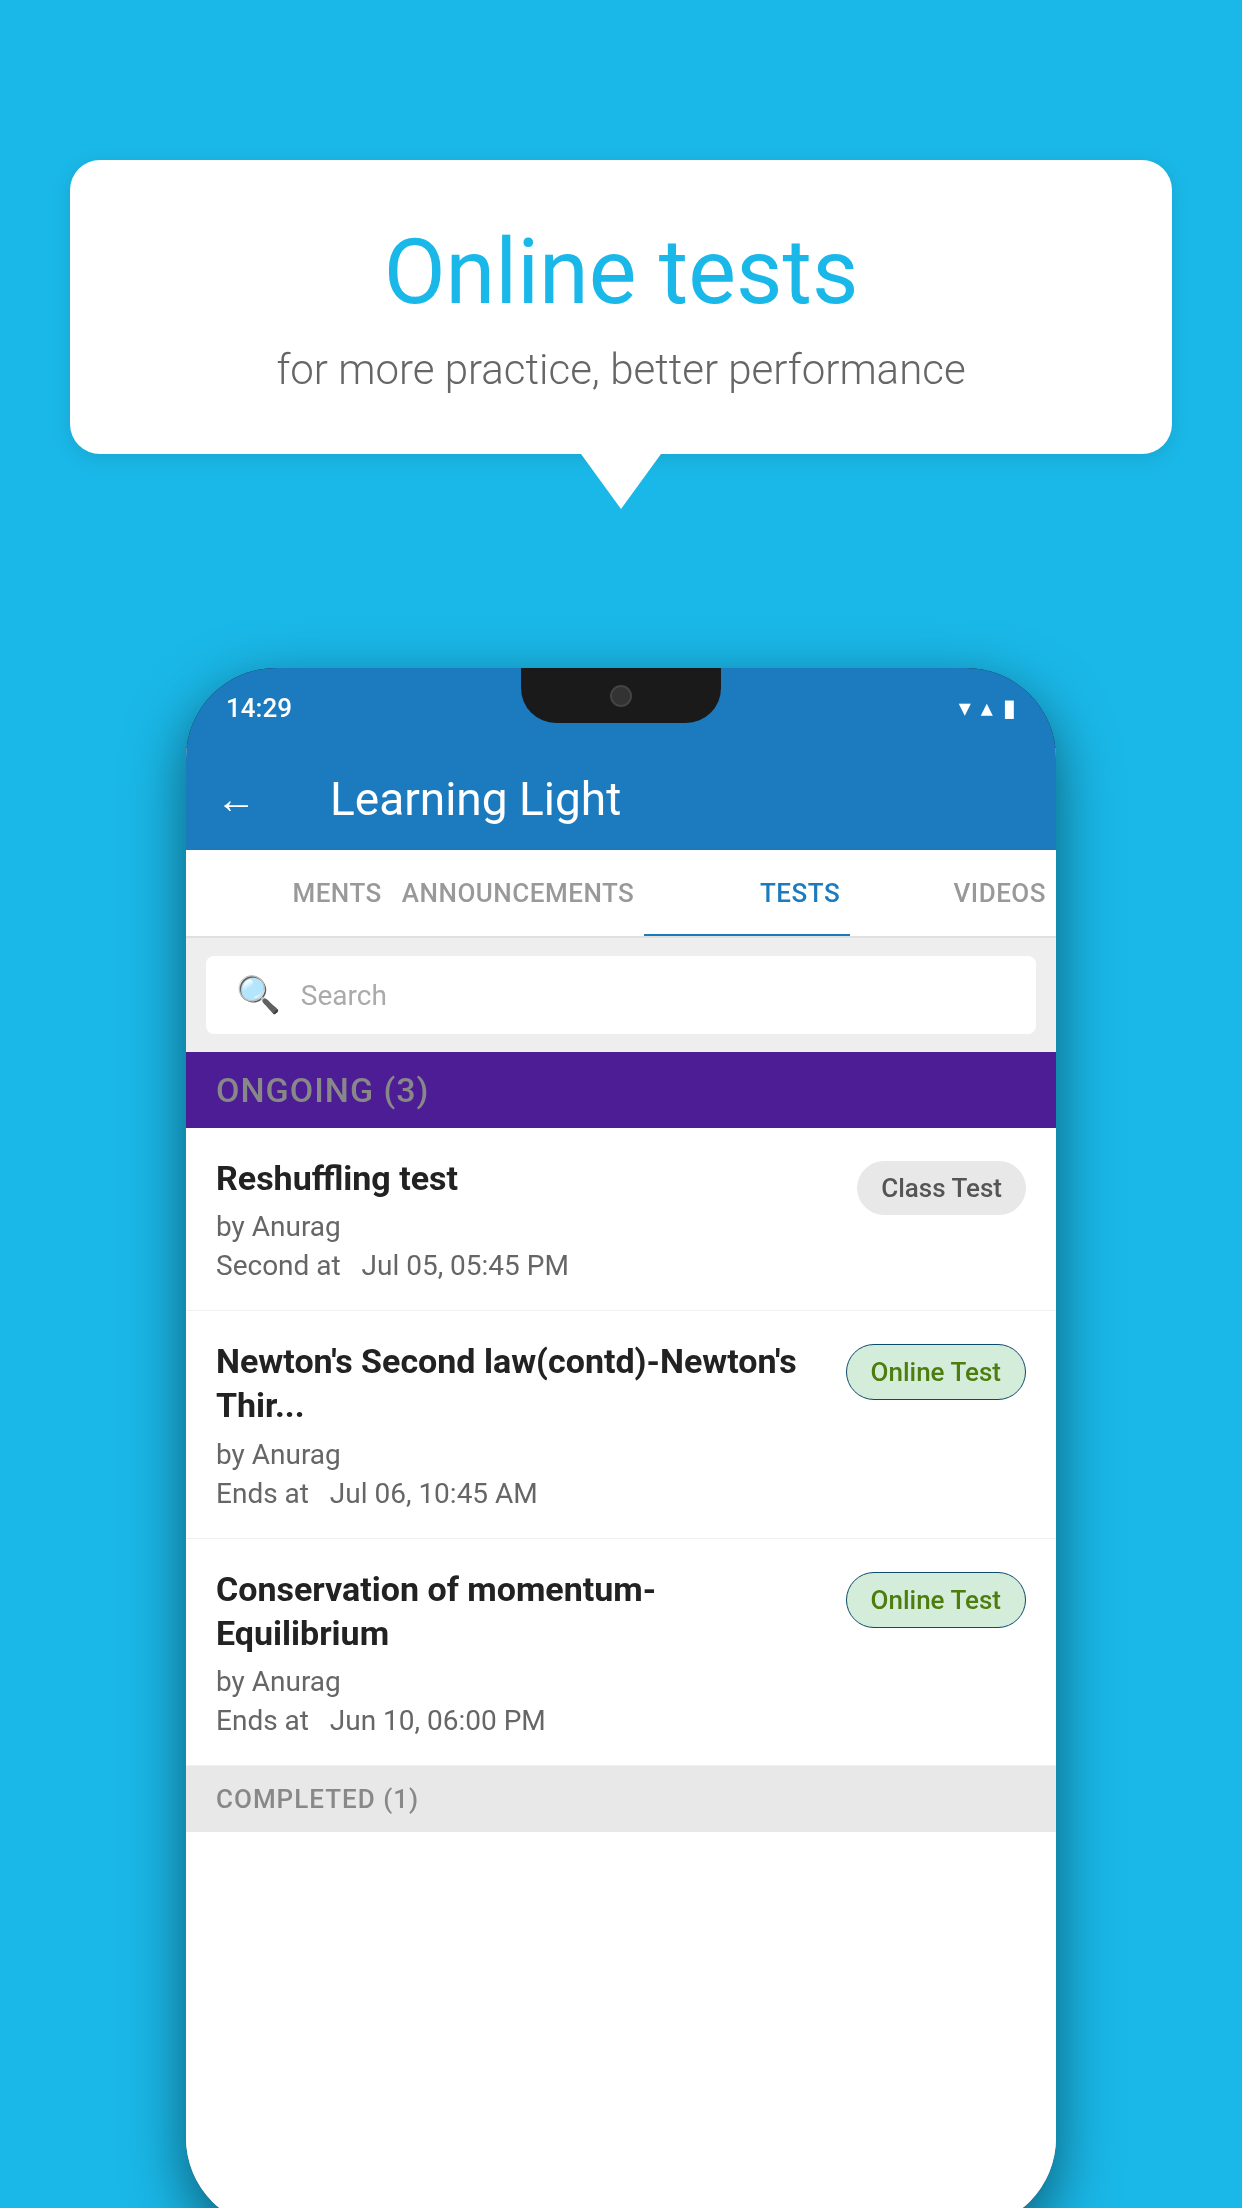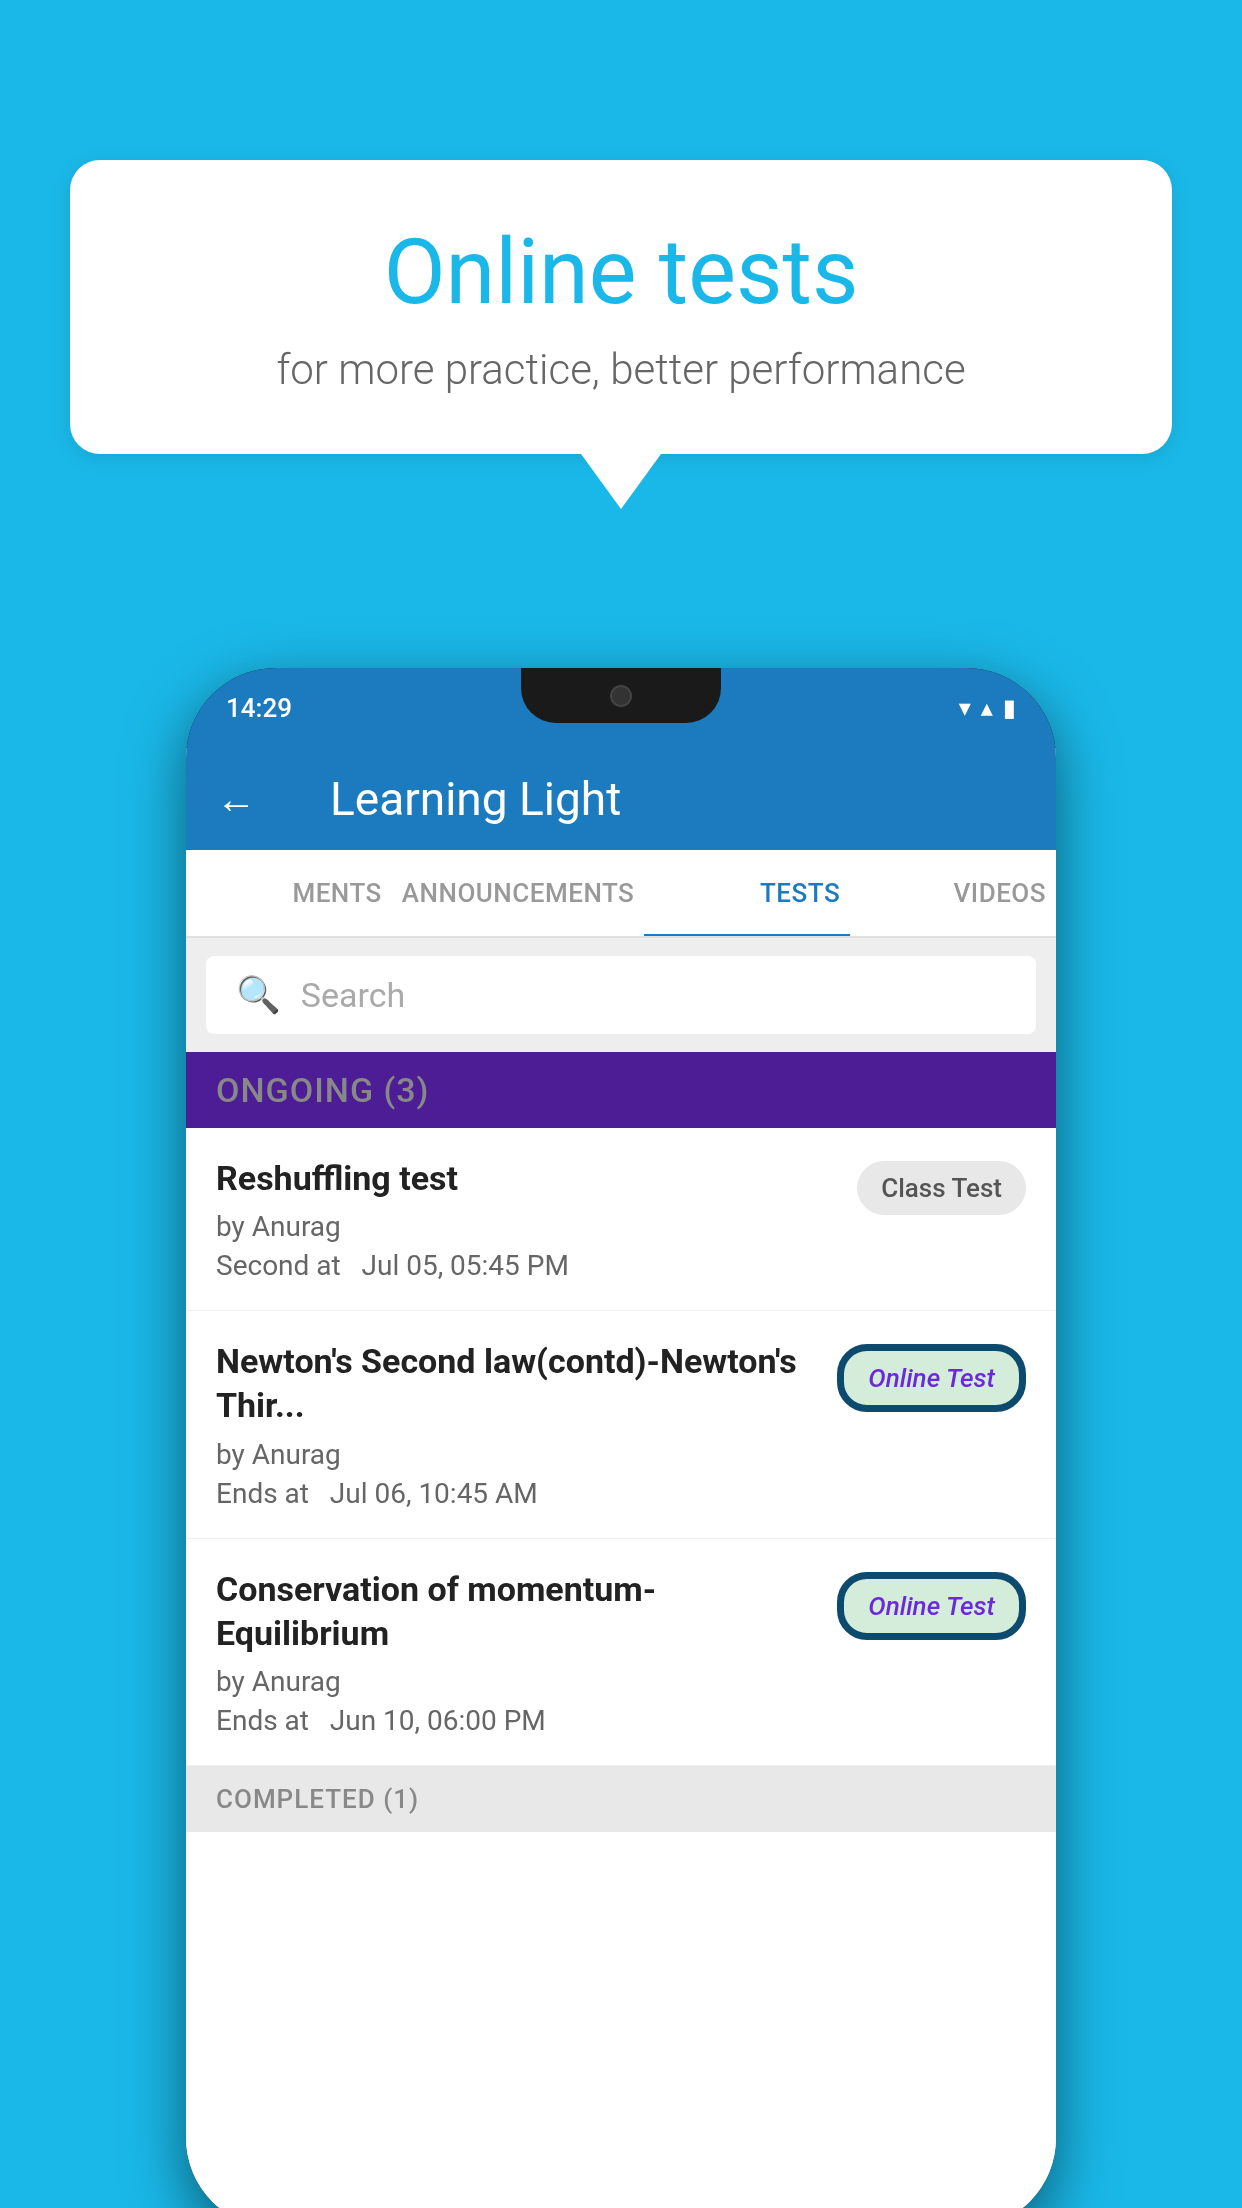--- a/index.html
+++ b/index.html
@@ -212,21 +212,21 @@
       gap: 20px;
     }
 
     .search-icon {
       color: #999;
       font-size: 36px;
     }
 
     .search-placeholder {
       color: #aaa;
-      font-size: 34px;
+      font-size: 28px;
     }
 
     
     .section-header {
       background: #4c1d95;
       padding: 18px 30px;
       font-size: 34px;
       color: #888;
       font-weight: 500;
       letter-spacing: 1px;
@@ -282,23 +282,22 @@
       margin-top: 5px;
     }
 
     .badge-class {
       background: #e8e8e8;
       color: #555;
     }
 
     .badge-online {
       background: #d4edda;
-      color: #6d28d9;
-      border: 7px solid #0c4a6e;
-      font-style: italic;
+      color: #4d7c0f;
+      border: 1px solid #0c4a6e;
     }
 
     .completed-section {
       background: #e8e8e8;
       padding: 18px 30px;
       font-size: 26px;
       color: #888;
       font-weight: 500;
       letter-spacing: 1px;
     }

